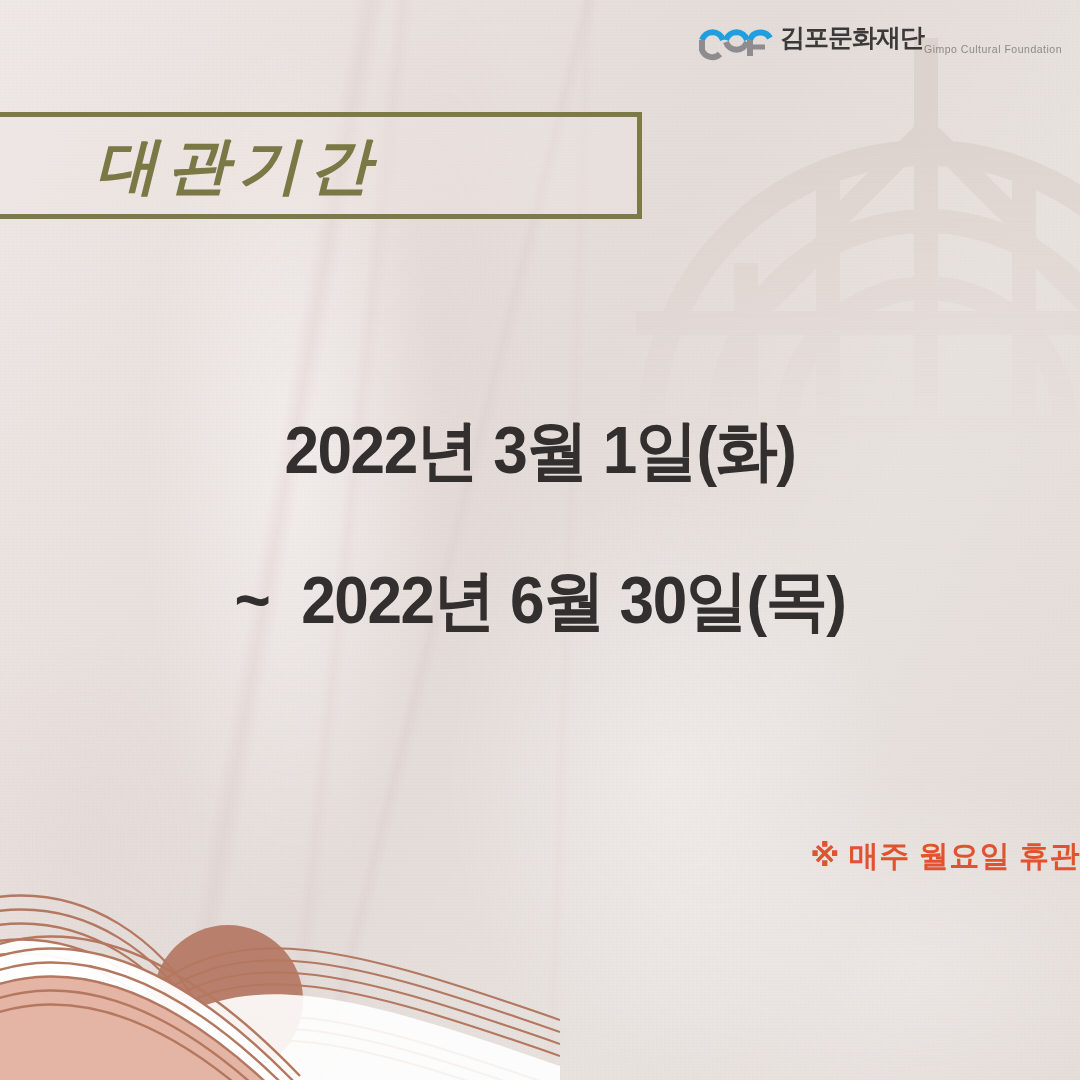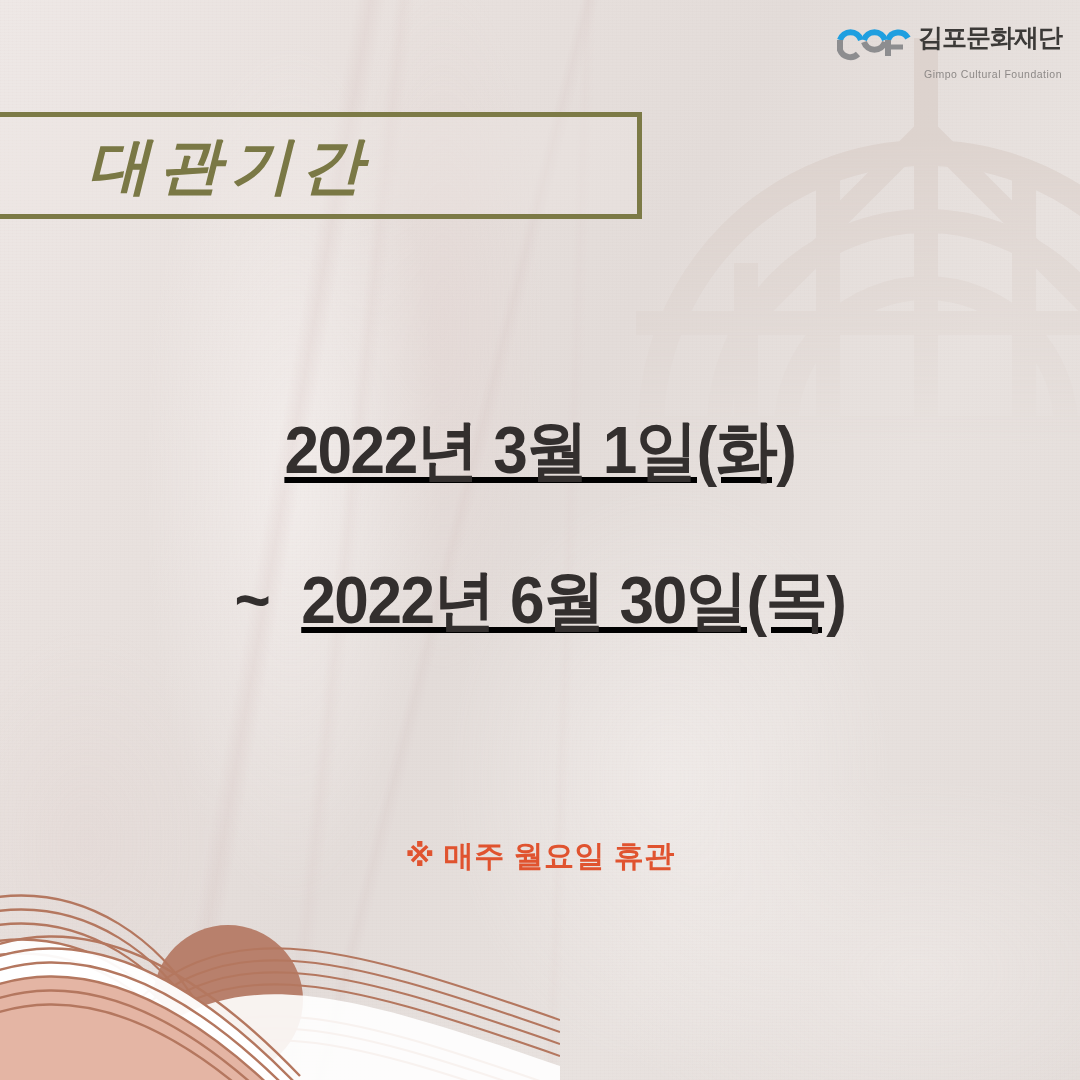--- a/index.html
+++ b/index.html
@@ -73,21 +73,21 @@
     left: -40px;
     top: 112px;
     width: 682px;
     height: 107px;
     border: 5px solid #7c7a46;
     box-sizing: border-box;
     background: rgba(238,232,230,.30);
   }
   .title-text {
     position: absolute;
-    left: 88px;
+    left: 96px;
     top: 118px;
     width: 520px;
     height: 96px;
     line-height: 96px;
     font-family: "DejaVu Serif", "Liberation Serif", serif;
     font-size: 62px;
     font-weight: 700;
     font-style: italic;
     letter-spacing: 9px;
     color: #7a7845;
@@ -97,21 +97,21 @@
   
   .logo {
     position: absolute;
     right: 18px;
     top: 24px;
     display: flex;
     align-items: flex-start;
     gap: 7px;
   }
   .logo-mark { width: 74px; height: 40px; display: block; }
-  .logo-words { display: flex; flex-direction: column; line-height: 1; padding-top: 1px; text-align: right; }
+  .logo-words { display: flex; flex-direction: row; line-height: 1; padding-top: 1px; }
   .logo-ko {
     font-family: "Liberation Sans", "DejaVu Sans", sans-serif;
     font-size: 25px;
     font-weight: 700;
     color: #3c3a38;
     letter-spacing: -1px;
     white-space: nowrap;
   }
   .logo-en {
     font-family: "Liberation Sans", "DejaVu Sans", sans-serif;
@@ -123,42 +123,41 @@
     white-space: nowrap;
   }
 
   
   .date-block {
     position: absolute;
     left: 0;
     top: 404px;
     width: 1080px;
     text-align: center;
-    text-decoration: underline;
   }
   .date-line {
     font-family: "Liberation Sans", "DejaVu Sans", sans-serif;
     font-weight: 700;
     font-size: 66px;
     color: #332f2e;
     letter-spacing: -1.5px;
     white-space: nowrap;
     transform: scaleX(.94);
   }
   .date-line-1 { line-height: 92px; }
   .date-line-2 { line-height: 92px; margin-top: 58px; }
   .tilde-sep { display: inline-block; padding-right: 34px; }
 
   
   .note {
     position: absolute;
     left: 0;
     top: 836px;
     width: 1080px;
-    text-align: center;
+    text-align: right;
     font-family: "Liberation Sans", "DejaVu Sans", sans-serif;
     font-size: 30px;
     font-weight: 700;
     color: #e0532f;
     letter-spacing: .5px;
     white-space: nowrap;
   }
 
   
   .deco-waves {

